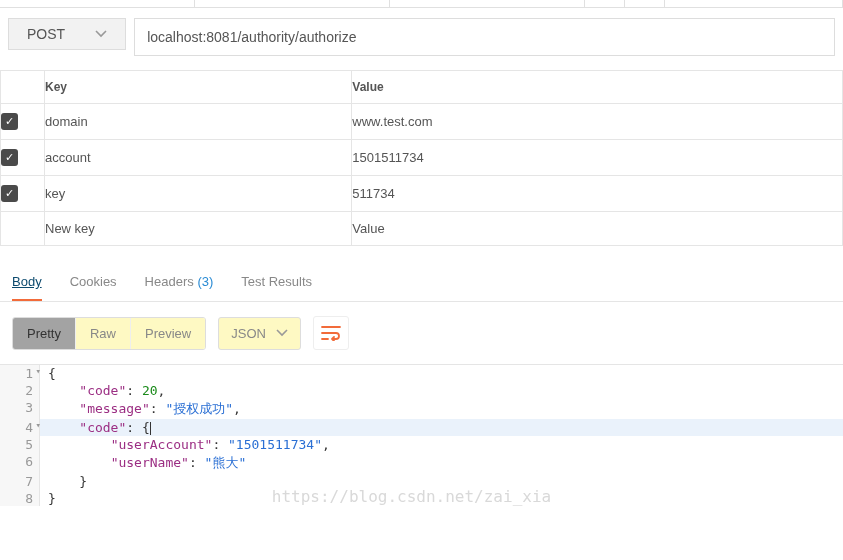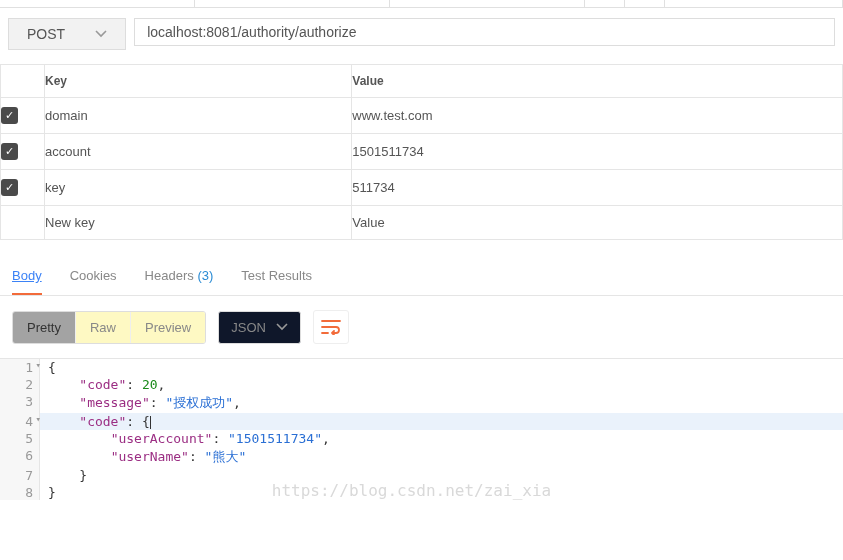--- a/index.html
+++ b/index.html
@@ -4,37 +4,37 @@
 <style>
   * { box-sizing: border-box; margin: 0; padding: 0; }
   body { font-family: -apple-system, Helvetica, Arial, sans-serif; font-size: 13px; color: #333; background: #fff; width: 843px; }
   .topbar { display: flex; border-bottom: 1px solid #e0e0e0; height: 8px; }
   .topbar div { border-right: 1px solid #e0e0e0; height: 100%; }
   .topbar div:nth-child(1){ width:195px; } .topbar div:nth-child(2){ width:195px; } .topbar div:nth-child(3){ width:195px; } .topbar div:nth-child(4){ width:40px; } .topbar div:nth-child(5){ width:40px; } .topbar div:nth-child(6){ flex:1; }
   .req-row { display: flex; padding: 10px 8px 14px 8px; gap: 8px; }
   .method-box { display: flex; align-items: center; gap: 30px; background: #f2f2f2; border: 1px solid #ddd; padding: 0 18px; height: 32px; color: #555; font-size: 14px; }
   .chev { color: #999; display:inline-block; }
   .chev svg { display:block; }
-  .url-box { flex: 1; border: 1px solid #ddd; height: 28px; display: flex; align-items: center; padding: 0 12px; color: #555; font-size: 14px; background: #fff; }
+  .url-box { flex: 1; border: 1px solid #ddd; height: 38px; display: flex; align-items: center; padding: 0 12px; color: #555; font-size: 14px; background: #fff; }
   table.params { width: 100%; border-collapse: collapse; border-top: 1px solid #e5e5e5; }
   table.params th, table.params td { border: 1px solid #e5e5e5; padding: 9px 0; text-align: left; font-weight: normal; color: #555; }
   table.params th { font-weight: 600; font-size: 12px; }
   .cb-cell { width: 44px; text-align: center; }
   .cb { width: 17px; height: 17px; border-radius: 3px; background: #4a4a4a; display: inline-flex; align-items: center; justify-content: center; color: #fff; font-size: 11px; }
   .placeholder { color: #bbb; }
   .resp-tabs { display: flex; gap: 28px; padding: 14px 12px 0 12px; border-bottom: 1px solid #e5e5e5; margin-top: 14px; }
   .resp-tab { padding-bottom: 10px; color: #888; font-size: 13px; cursor: pointer; }
-  .resp-tab.active { color: #3b82f6; border-bottom: 2px solid #f26b3a; text-decoration: underline; }
+  .resp-tab.active { color: #0c4a6e; border-bottom: 2px solid #f26b3a; text-decoration: underline; }
   .count { color: #2a8bd4; }
   .fmt-row { display: flex; gap: 12px; padding: 14px 12px; align-items: center; }
   .btn-group { display: flex; border: 1px solid #ddd; border-radius: 3px; overflow: hidden; }
   .btn-group .btn { padding: 8px 14px; color: #888; background: #fef9c3; cursor: pointer; }
   .btn-group .btn + .btn { border-left: 1px solid #eee; }
   .btn-group .btn.active { color: #333; background: #a3a3a3; }
-  .fmt-select { display: flex; align-items: center; gap: 10px; border: 1px solid #ddd; border-radius: 3px; padding: 8px 12px; color: #888; background: #0f172a; cursor: pointer; }
+  .fmt-select { display: flex; align-items: center; gap: 10px; border: 1px solid #ddd; border-radius: 3px; padding: 8px 12px; color: #888; background: #fef9c3; cursor: pointer; }
   .wrap-btn { border: 1px solid #eee; border-radius: 3px; width: 36px; height: 34px; display: flex; align-items: center; justify-content: center; background: #fff; cursor: pointer; }
   .code { font-family: Consolas, Menlo, monospace; font-size: 13px; border-top: 1px solid #e5e5e5; }
   .code-row { display: flex; }
   .code-row.hl { background: #eaf2fb; }
   .gutter { width: 40px; text-align: right; padding: 1px 6px 1px 0; color: #999; background: #f7f7f7; border-right: 1px solid #e5e5e5; user-select: none; position: relative; }
   .gutter .fold { position: absolute; right: -2px; color: #999; font-size: 9px; }
   .line { padding: 1px 0 1px 8px; white-space: pre; }
   .k { color: #9b2e83; } 
   .s { color: #2a6fd4; } 
   .n { color: #1a8a1a; } 

